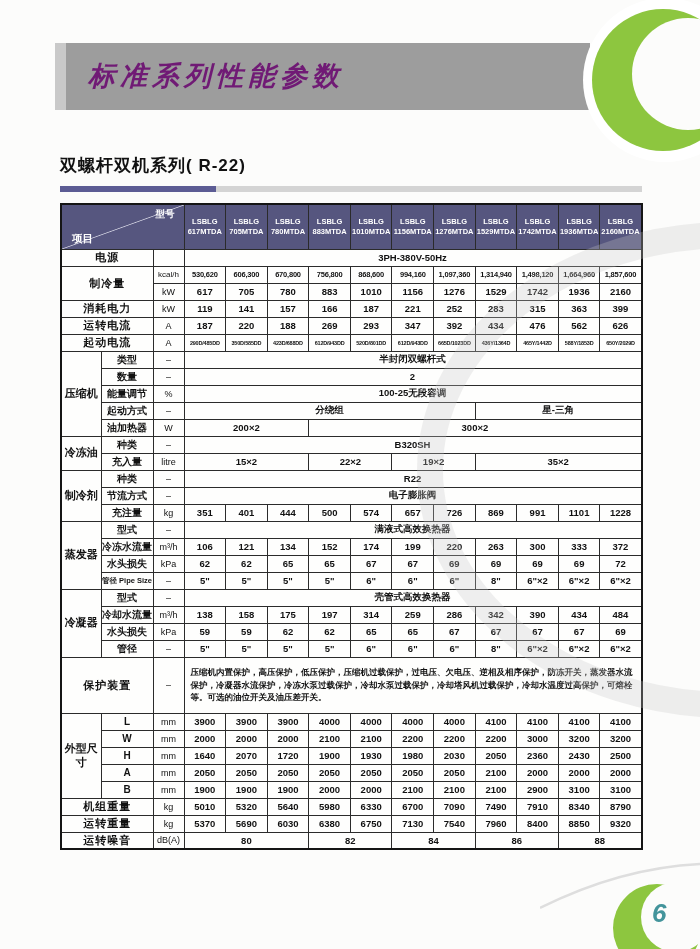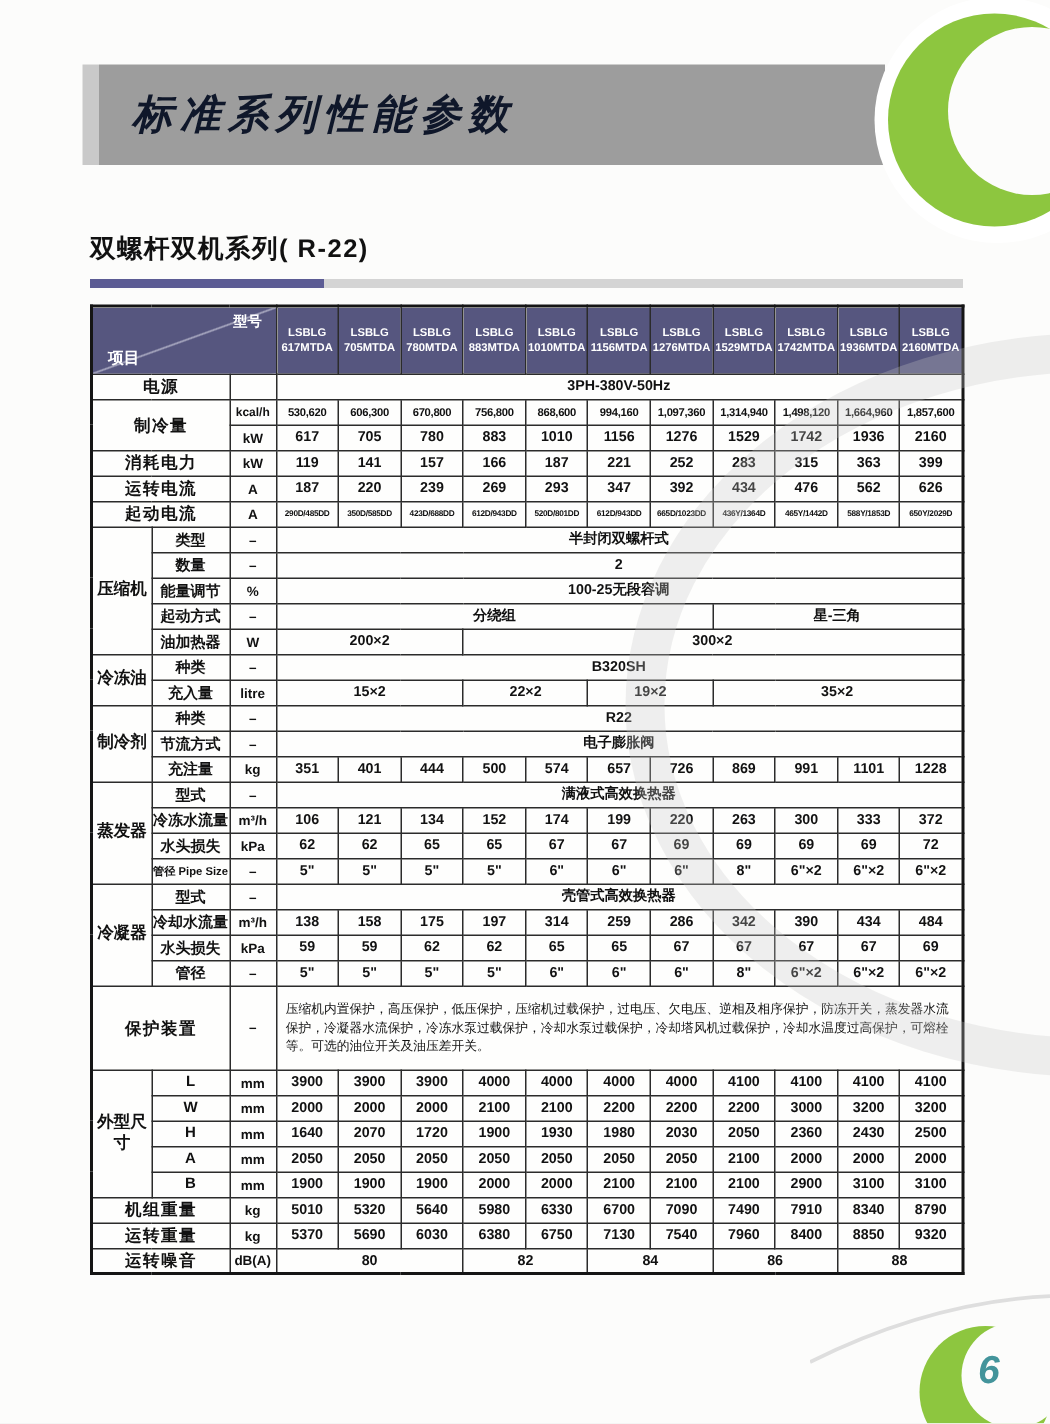--- a/index.html
+++ b/index.html
@@ -13,47 +13,47 @@
   body{background:#e8e8e8;}
   .page{
     position:relative;width:700px;height:949px;margin:0 auto;
     background:#fcfcfb;overflow:hidden;color:#111;
     font-family:"Liberation Sans","DejaVu Sans",sans-serif;
   }
   
   .title-edge{position:absolute;left:55px;top:43px;width:11px;height:67px;background:#c9c9c9;}
   .title-band{position:absolute;left:66px;top:43px;width:524px;height:67px;background:var(--band-gray);}
   .title-band .t{display:block;line-height:67px;padding-left:22px;font-size:27px;font-weight:bold;
-    font-style:italic;letter-spacing:5px;color:#0f172a;}
+    font-style:italic;letter-spacing:5px;color:#701a75;}
   
   .section-title{position:absolute;left:60px;top:154px;font-size:17px;font-weight:bold;letter-spacing:1px;}
   .rule{position:absolute;left:60px;top:186px;width:582px;height:6px;background:#d4d4d4;}
   .rule .acc{position:absolute;left:0;top:0;width:156px;height:6px;background:var(--rule-purple);display:block;}
   
   .table-wrap{position:absolute;left:60px;top:203px;z-index:2;}
   table{border-collapse:collapse;table-layout:fixed;width:582px;border:2px solid #151515;background:rgba(255,255,255,.6);}
   td,th{border:1px solid #2b2b2b;padding:0;text-align:center;vertical-align:middle;overflow:hidden;}
   tbody tr{height:17px;}
   thead tr{height:45px;}
   thead th{background:var(--header-purple);color:#fff;font-weight:bold;}
   thead .brand,thead .model{font-size:7.5px;line-height:1.25;font-weight:bold;}
   th.corner{position:relative;
     background-image:linear-gradient(to bottom right,transparent calc(50% - .8px),#c9c9da calc(50%),transparent calc(50% + .8px));}
   th.corner .tr{position:absolute;top:3px;right:9px;font-size:9.5px;}
   th.corner .bl{position:absolute;bottom:3px;left:10px;font-size:10.5px;}
   td.cat{font-size:11px;font-weight:bold;line-height:1.25;}
   td.lbl{font-size:10px;font-weight:bold;}
   td.lbl.wide{font-size:11px;letter-spacing:1px;}
   td.lbl.xs{font-size:7.5px;letter-spacing:0;}
-  td.unit{font-size:9px;font-weight:bold;}
+  td.unit{font-size:9px;font-weight:normal;}
   td.unit.sm{font-size:8px;}
   td.val{font-size:9.5px;font-weight:bold;}
   td.val.sm{font-size:7.5px;letter-spacing:-0.2px;}
   td.val.xs{font-size:5.5px;letter-spacing:-0.2px;}
-  td.val.prot{font-size:8.5px;text-align:left;padding:3px 6px;line-height:1.5;white-space:normal;font-weight:normal;}
+  td.val.prot{font-size:8.5px;text-align:left;padding:3px 6px;line-height:1.5;white-space:normal;font-weight:bold;}
   
   .notes{position:absolute;left:60px;top:843px;width:586px;font-size:9px;font-weight:bold;line-height:1.55;z-index:2;}
   .notes .indent{padding-left:15px;}
   
   .deco{position:absolute;pointer-events:none;}
   .deco.top-right{right:0;top:0;z-index:3;}
   .deco.watermark{left:400px;top:220px;z-index:4;opacity:.28;}
   .deco.bottom-arc{left:540px;top:856px;z-index:1;}
   .deco.bottom-right{left:600px;top:880px;z-index:3;}
   .page-num{font-size:26px;font-weight:bold;font-style:italic;fill:var(--page-number-teal);}
@@ -197,21 +197,21 @@
             <td class="val">283</td>
             <td class="val">315</td>
             <td class="val">363</td>
             <td class="val">399</td>
           </tr>
           <tr>
             <td class="lbl wide" colspan="2">运转电流</td>
             <td class="unit">A</td>
             <td class="val">187</td>
             <td class="val">220</td>
-            <td class="val">239</td>
+            <td class="val">188</td>
             <td class="val">269</td>
             <td class="val">293</td>
             <td class="val">347</td>
             <td class="val">392</td>
             <td class="val">434</td>
             <td class="val">476</td>
             <td class="val">562</td>
             <td class="val">626</td>
           </tr>
           <tr>

